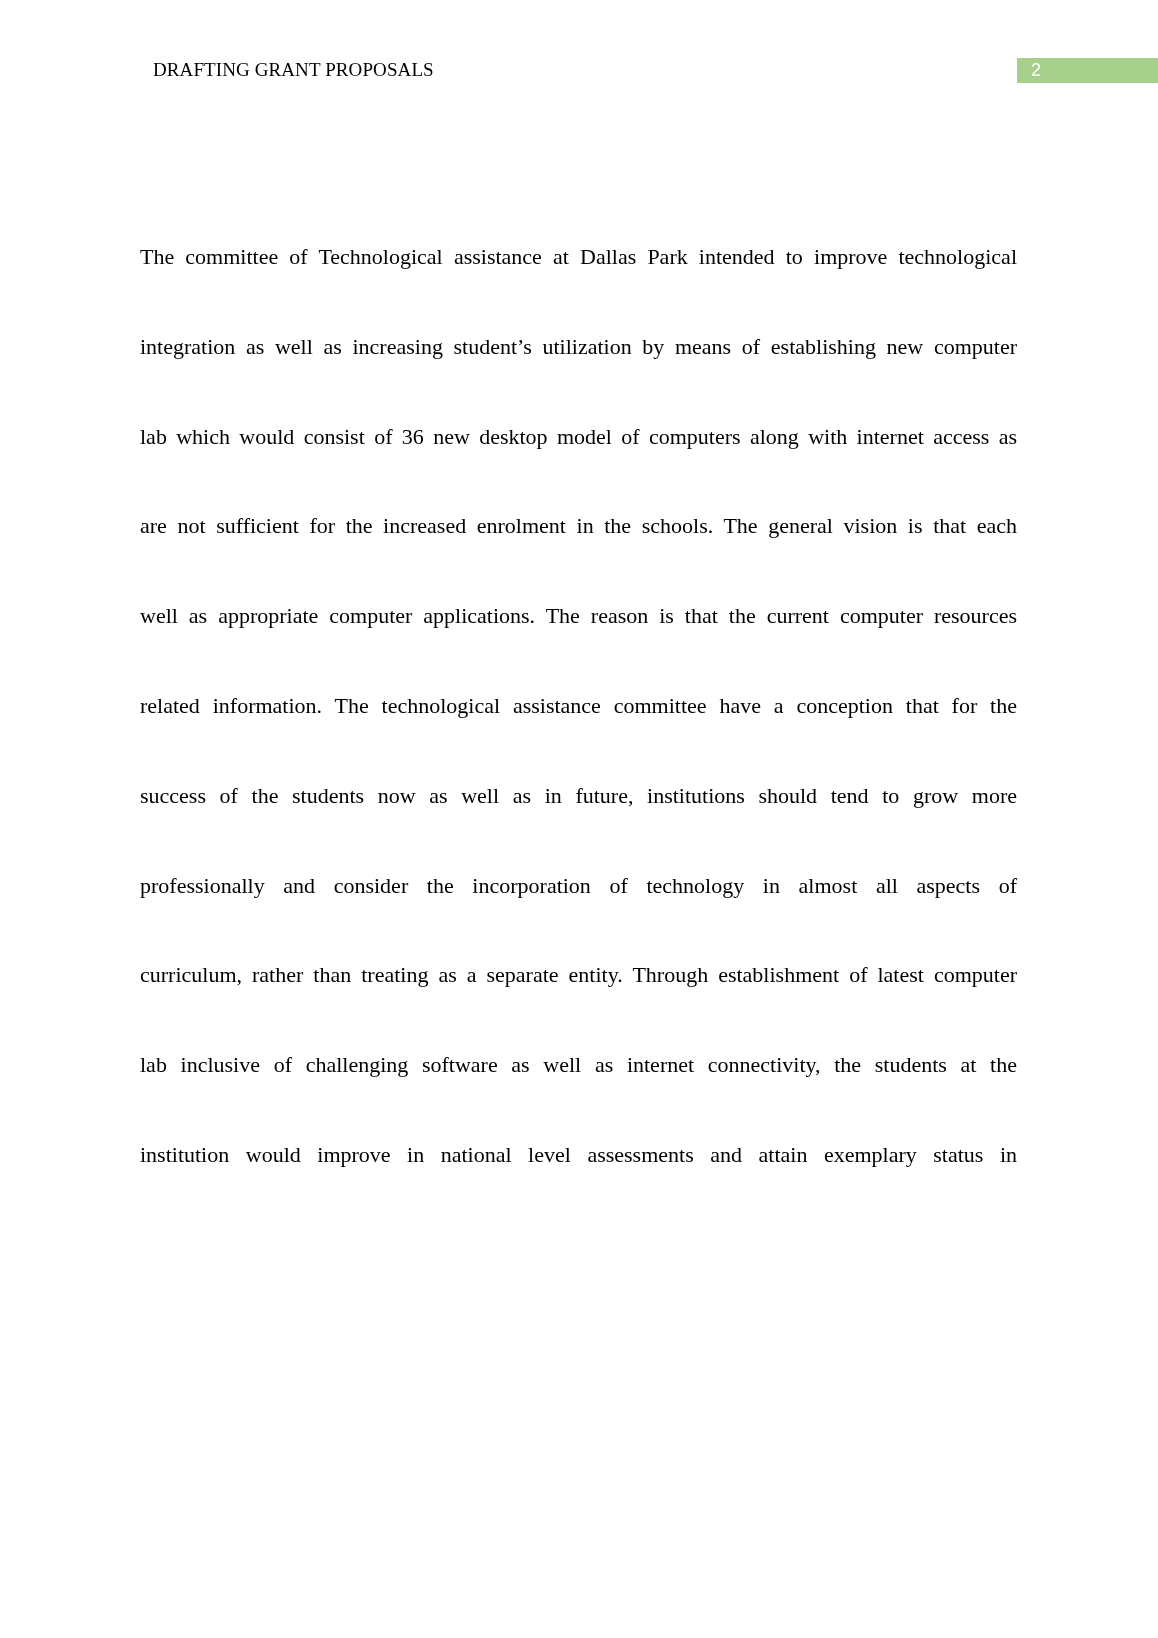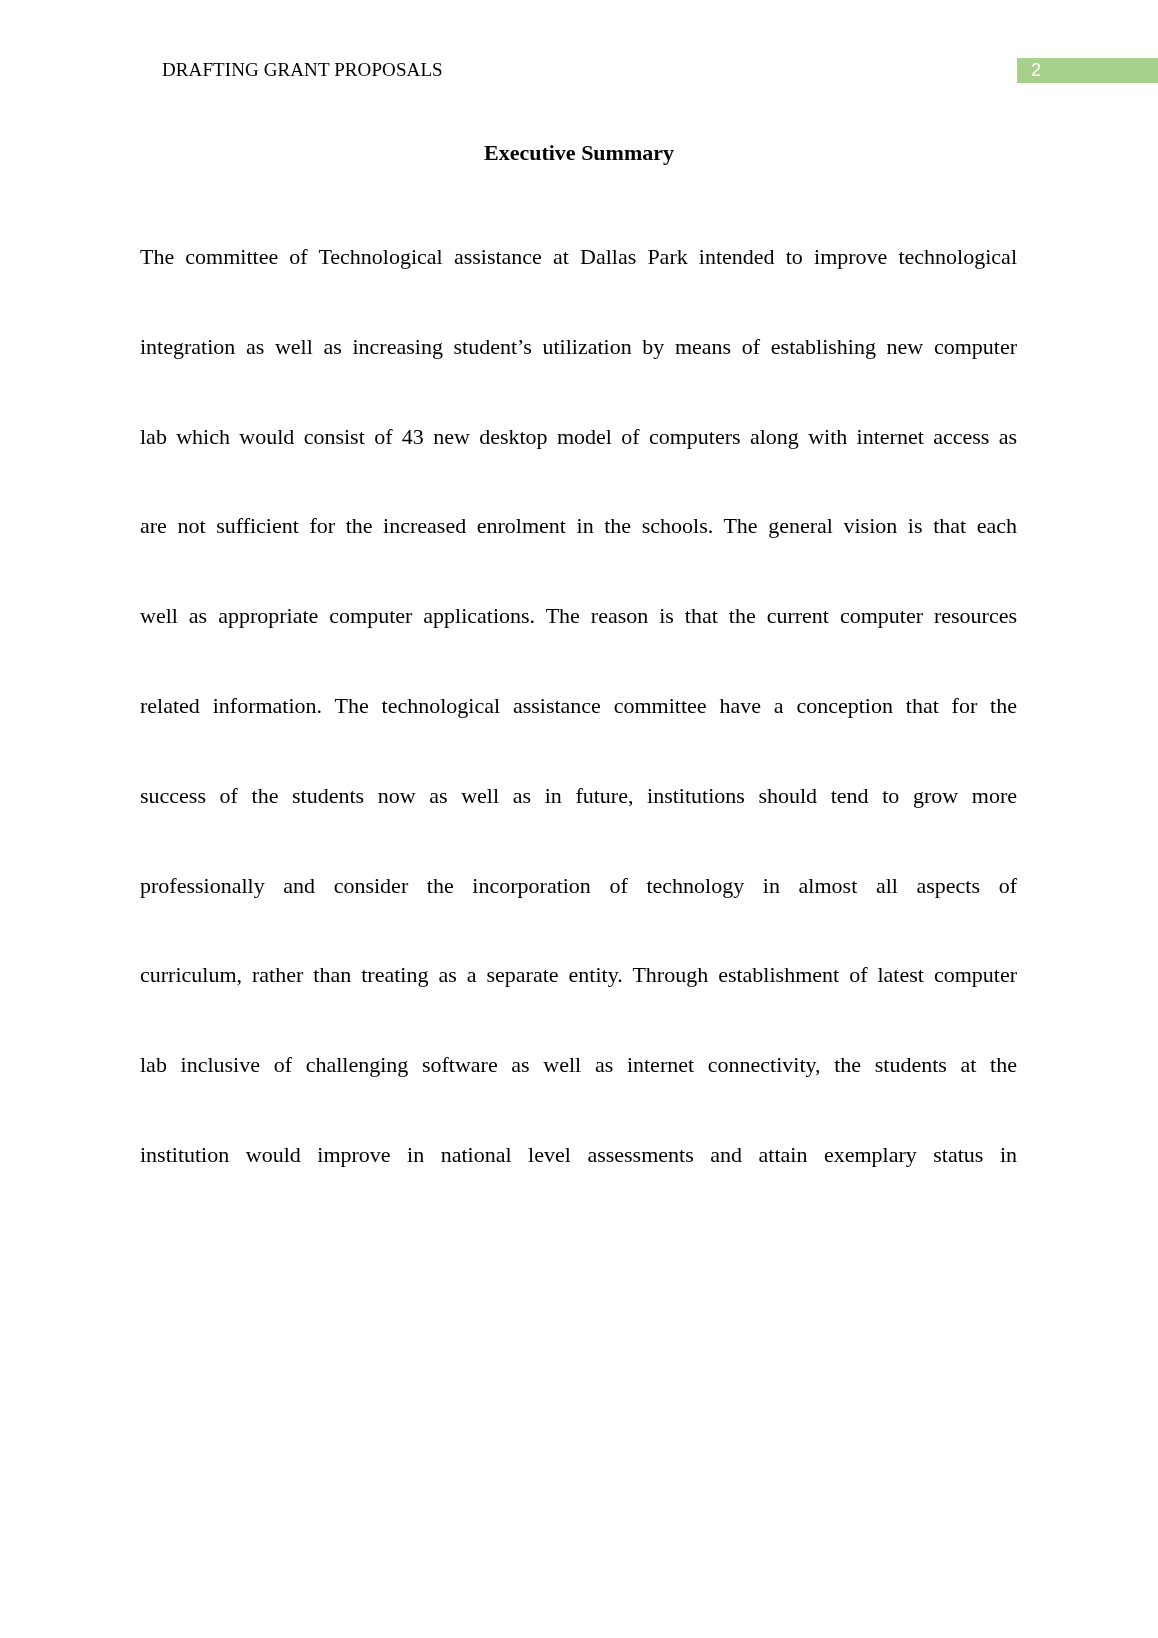--- a/index.html
+++ b/index.html
@@ -17,21 +17,21 @@
     }
     .page {
       position: absolute;
       left: 0; top: 0;
       width: 1158px;
       height: 1638px;
       background: #ffffff;
     }
     .running-head {
       position: absolute;
-      left: 162px;
+      left: 153px;
       top: 58px;
       font-size: 19px;
       letter-spacing: 0.1px;
       line-height: 24px;
       white-space: nowrap;
     }
     .page-number-box {
       position: absolute;
       left: 1017px;
       top: 58px;
@@ -82,26 +82,25 @@
 <body>
 
 <div class="page">
 
   <div class="running-head">DRAFTING GRANT PROPOSALS</div>
 
   <div class="page-number-box">
     <span class="page-number">2</span>
   </div>
 
-  <div class="title">Executive Summary</div>
 
   <div class="body-text">
     <div class="line">The committee of Technological assistance at Dallas Park intended to improve technological</div>
     <div class="line">integration as well as increasing student’s utilization by means of establishing new computer</div>
-    <div class="line">lab which would consist of 43 new desktop model of computers along with internet access  as</div>
+    <div class="line">lab which would consist of 36 new desktop model of computers along with internet access  as</div>
     <div class="line">are not sufficient for the increased enrolment in the schools. The general vision is that each</div>
     <div class="line">well as appropriate computer applications. The reason is that the current computer resources</div>
     <div class="line">related information. The technological assistance committee have a conception that for the</div>
     <div class="line">success of the students now as well as in future, institutions should tend to grow more</div>
     <div class="line">professionally and consider the incorporation of technology in almost all aspects of</div>
     <div class="line">curriculum, rather than treating as a separate entity. Through establishment of latest computer</div>
     <div class="line">lab inclusive of challenging software as well as internet connectivity, the students at the</div>
     <div class="line">institution would improve in national level assessments and attain exemplary status in</div>
   </div>
 

